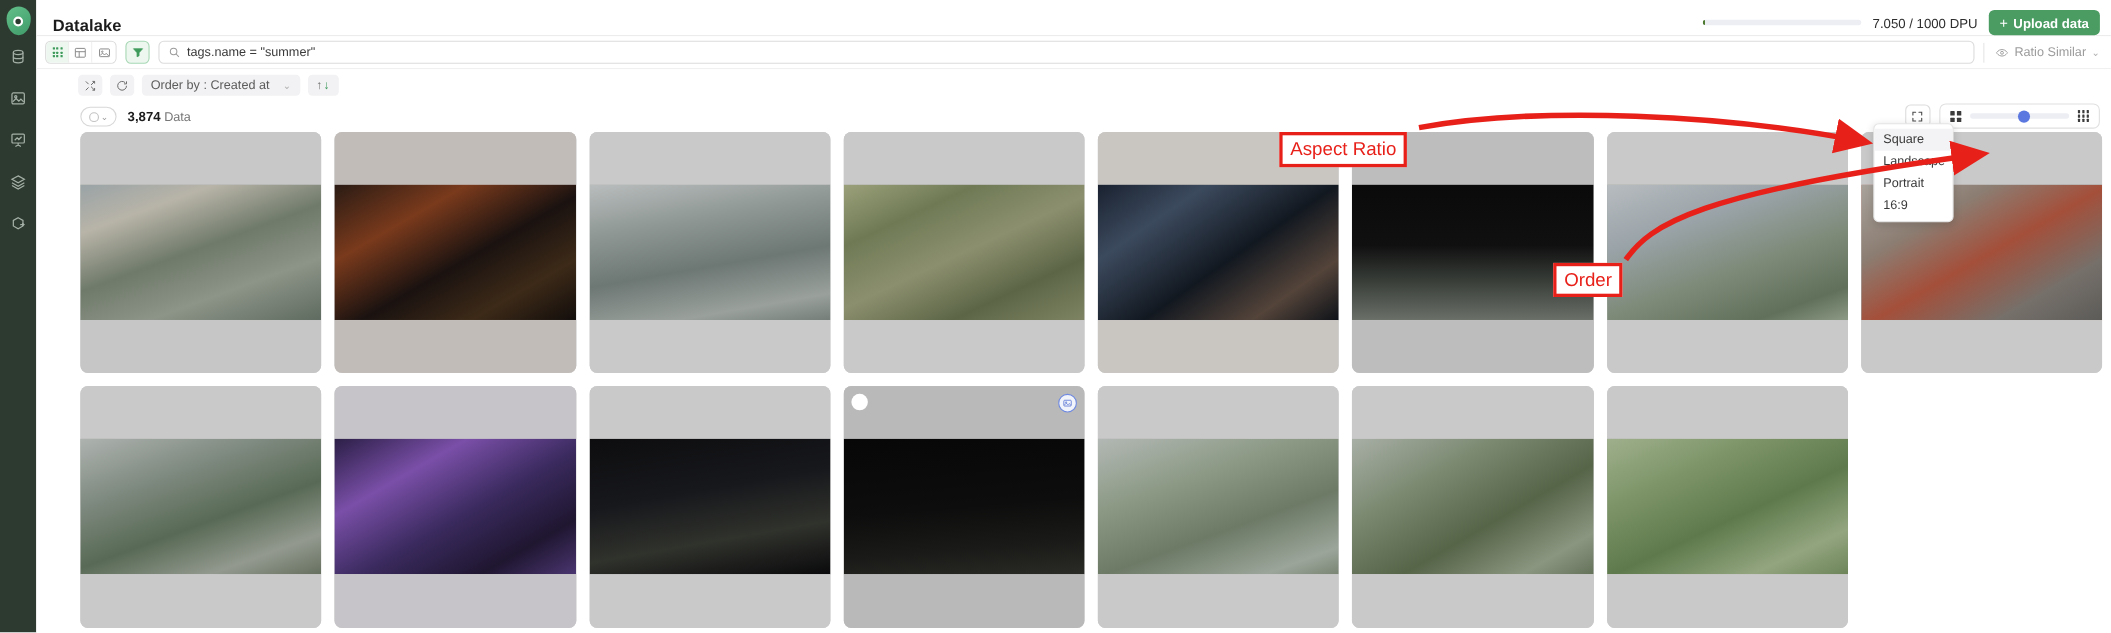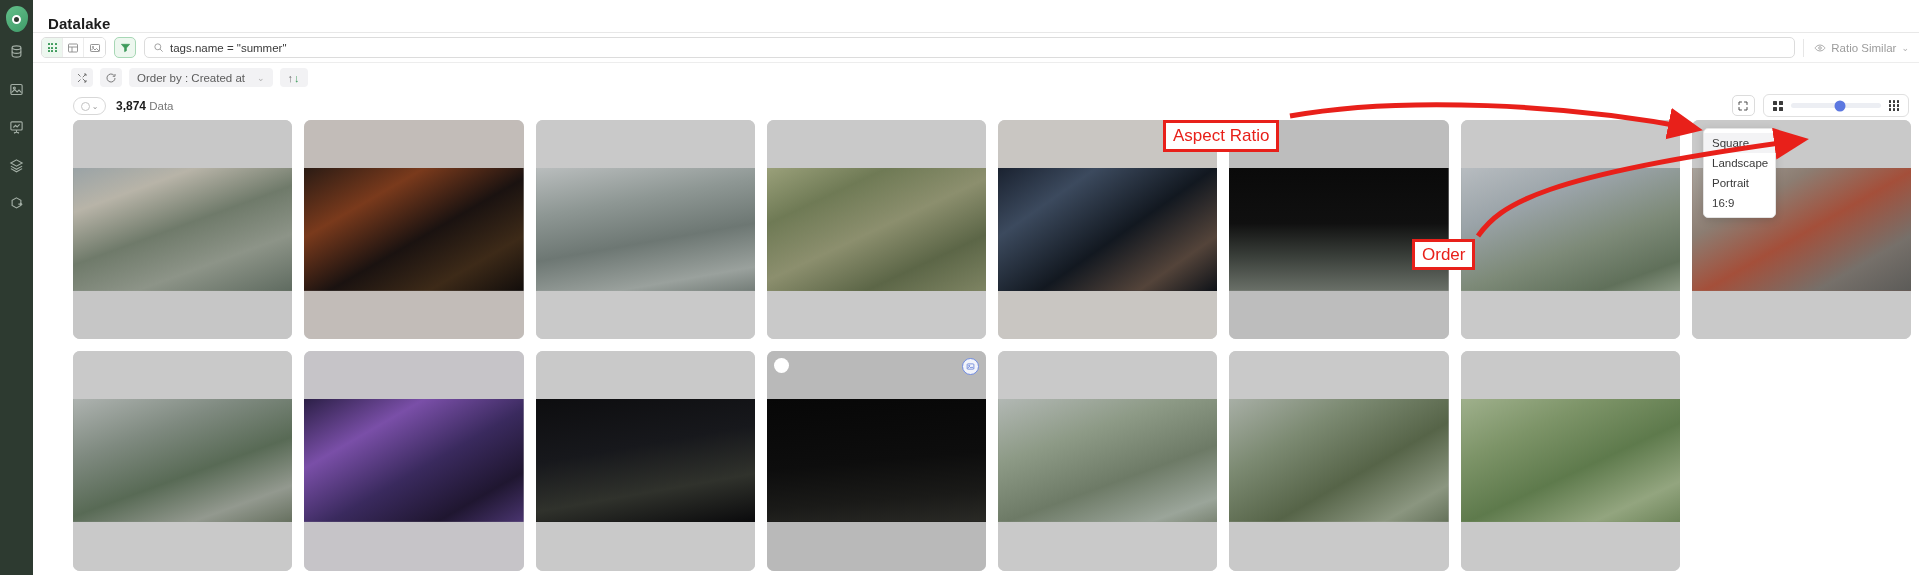--- a/index.html
+++ b/index.html
@@ -174,21 +174,21 @@
   .g2 { display: grid; grid-template-columns: repeat(2,4px); grid-template-rows: repeat(2,4px); gap: 2px; }
   .g2 i { background: #3b3b3b; border-radius: .5px; }
   .g3 { display: grid; grid-template-columns: repeat(3,2.5px); grid-template-rows: repeat(3,2.5px); gap: 1.5px; }
   .g3 i { background: #3b3b3b; border-radius: .5px; }
   .slider { width: 90px; height: 5px; border-radius: 3px; background: #eceef3; position: relative; cursor: pointer; }
   .slider .thumb {
     position: absolute; top: 50%; left: 55%; transform: translate(-50%,-50%);
     width: 11px; height: 11px; border-radius: 50%; background: #5b77e0;
   }
   .ar-menu {
-    position: absolute; right: 143px; top: 128px; width: 73px;
+    position: absolute; right: 143px; top: 112px; width: 73px;
     background: #fff; border: 1px solid #e4e4e4; border-radius: 5px;
     box-shadow: 0 2px 8px rgba(0,0,0,.14); padding: 4px 0; z-index: 50;
   }
   .ar-item { height: 20px; display: flex; align-items: center; padding: 0 8px; font-size: 11.5px; color: #3a3a3a; cursor: pointer; }
   .ar-item.sel { background: #f3f3f5; }
 
   
   .anno {
     position: absolute; border: 3px solid #e8201a; background: #fff; color: #e8201a;
     font-size: 17px; display: flex; align-items: center; justify-content: center;
@@ -241,20 +241,30 @@
         <path d="M12 3l7 4v8l-7 4-7-4V7l7-4z"></path>
           <path d="M15 13h5M18 11l2.5 2-2.5 2"></path>
       </svg>
     </div>
   </div>
 
   <div class="main">
 
     <div class="header">
       <div class="app-title">Datalake</div>
+      <div class="header-right">
+        <div class="dpu-bar">
+            <i style="width: 1.5px;"></i>
+          </div>
+        <div class="dpu-text">7.050 / 1000 DPU</div>
+        <button class="upload-btn">
+          <span class="plus">+</span>
+          <span>Upload data</span>
+        </button>
+      </div>
     </div>
 
     <div class="toolbar">
       <div class="seg">
         <div class="seg-btn active">
           <span class="dot-grid">
             <i></i>
               <i></i>
               <i></i>
               <i></i>

